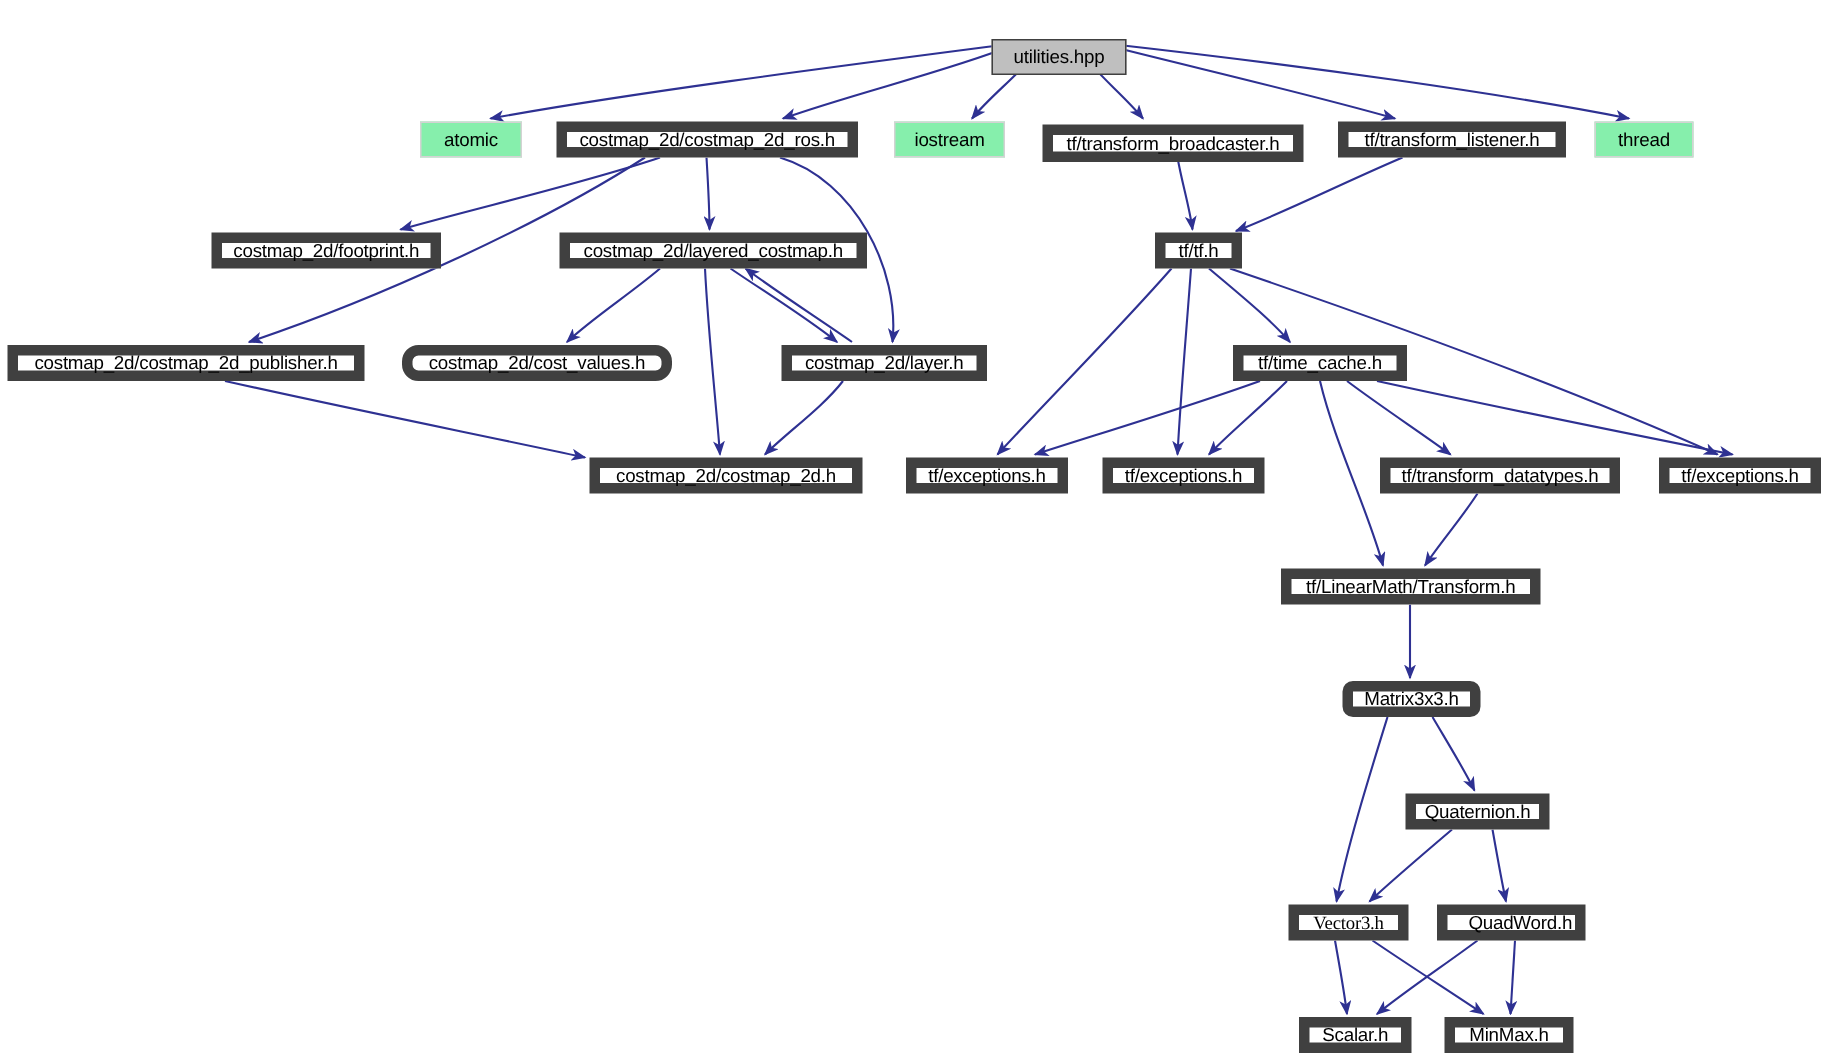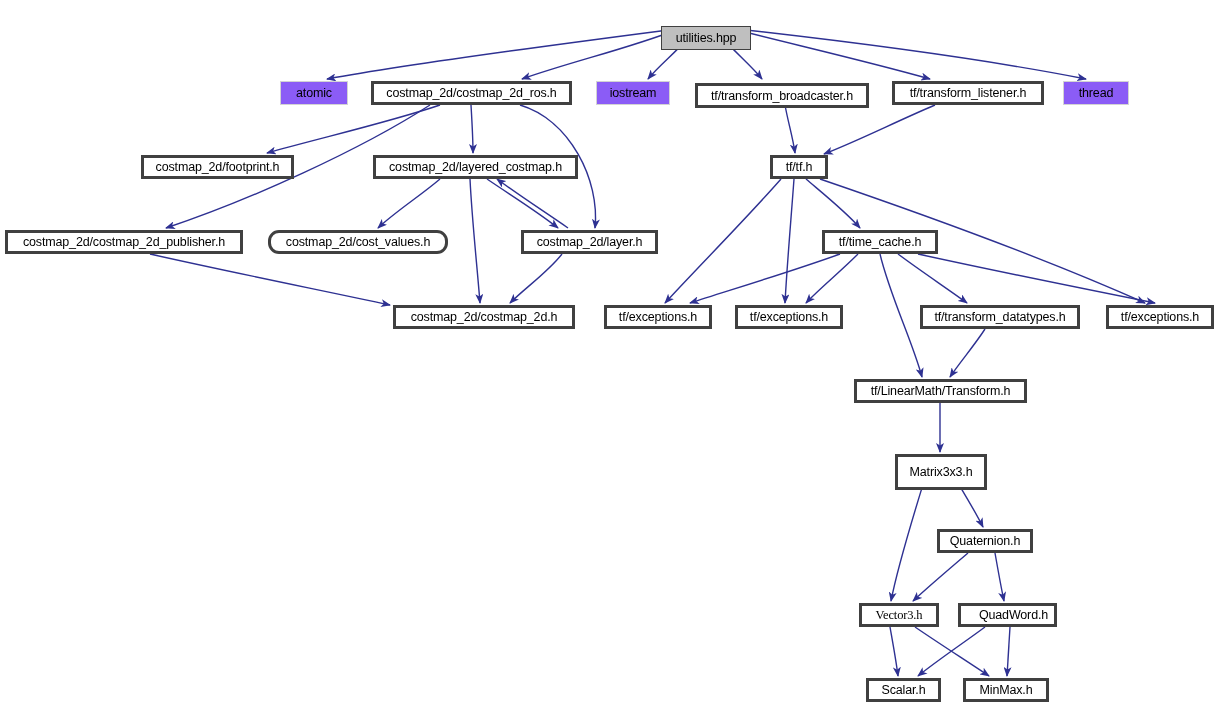--- a/index.html
+++ b/index.html
@@ -22,35 +22,35 @@
     width: 1220px;
     height: 709px;
   }
   .node-box {
     position: absolute;
     box-sizing: border-box;
     display: flex;
     align-items: center;
     justify-content: center;
     background: #ffffff;
-    border: 3px solid #404040;
+    border: 7px solid #404040;
     font-family: "Liberation Sans", sans-serif;
     font-size: 12.5px;
     color: #000000;
     white-space: nowrap;
     letter-spacing: -0.15px;
   }
   .node-box.root {
     background: #bfbfbf;
     border: 1px solid #404040;
     margin-top: 20px;
   }
   .node-box.external {
     border: 1px solid #d3d3d3;
-    background: #8b5cf6;
+    background: #86efac;
   }
   .node-label {
     pointer-events: none;
   }
 </style>
 </head>
 <body>
 
 <div id="graph-root">
   <svg id="graph-svg" viewBox="0 0 1220 709" xmlns="http://www.w3.org/2000/svg">
@@ -153,21 +153,21 @@
       </div>
       <div class="node-box" style="left: 920px; top: 305px; width: 160px; height: 24px;">
         <span class="node-label">tf/transform_datatypes.h</span>
       </div>
       <div class="node-box" style="left: 1106px; top: 305px; width: 108px; height: 24px;">
         <span class="node-label">tf/exceptions.h</span>
       </div>
       <div class="node-box" style="left: 854px; top: 379px; width: 173px; height: 24px;">
         <span class="node-label">tf/LinearMath/Transform.h</span>
       </div>
-      <div class="node-box" style="left: 895px; top: 454px; width: 92px; height: 36px;">
+      <div class="node-box" style="left: 895px; top: 454px; width: 92px; height: 24px; border-radius: 7px;">
         <span class="node-label">Matrix3x3.h</span>
       </div>
       <div class="node-box" style="left: 937px; top: 529px; width: 96px; height: 24px;">
         <span class="node-label">Quaternion.h</span>
       </div>
       <div class="node-box" style="left: 859px; top: 603px; width: 80px; height: 24px; font-family: Liberation Serif, serif;">
         <span class="node-label">Vector3.h</span>
       </div>
       <div class="node-box" style="left: 958px; top: 603px; width: 99px; height: 24px; padding-left: 12px;">
         <span class="node-label">QuadWord.h</span>

